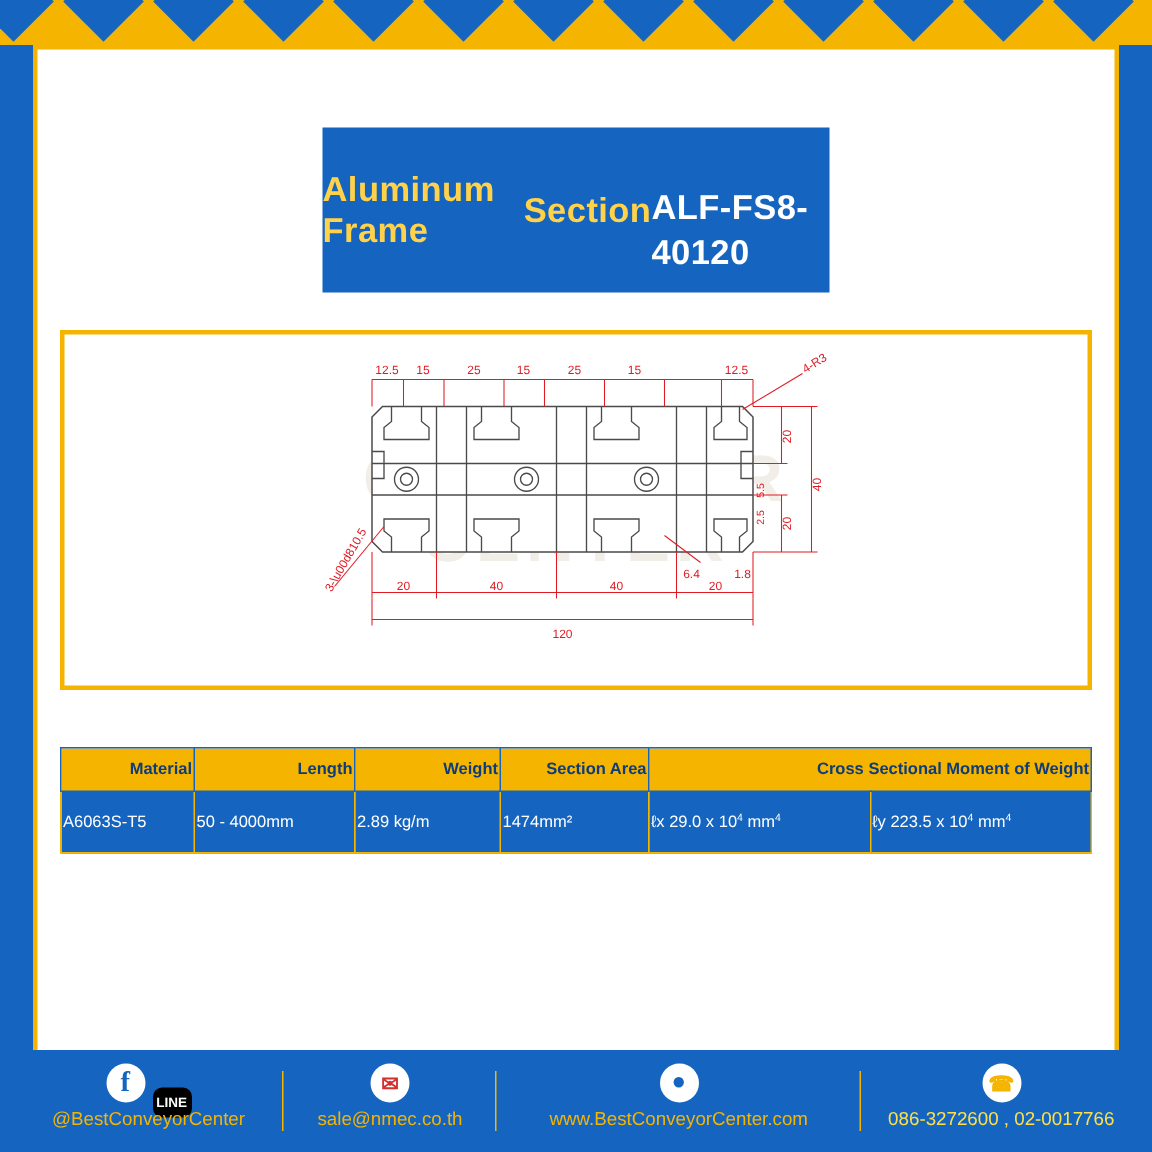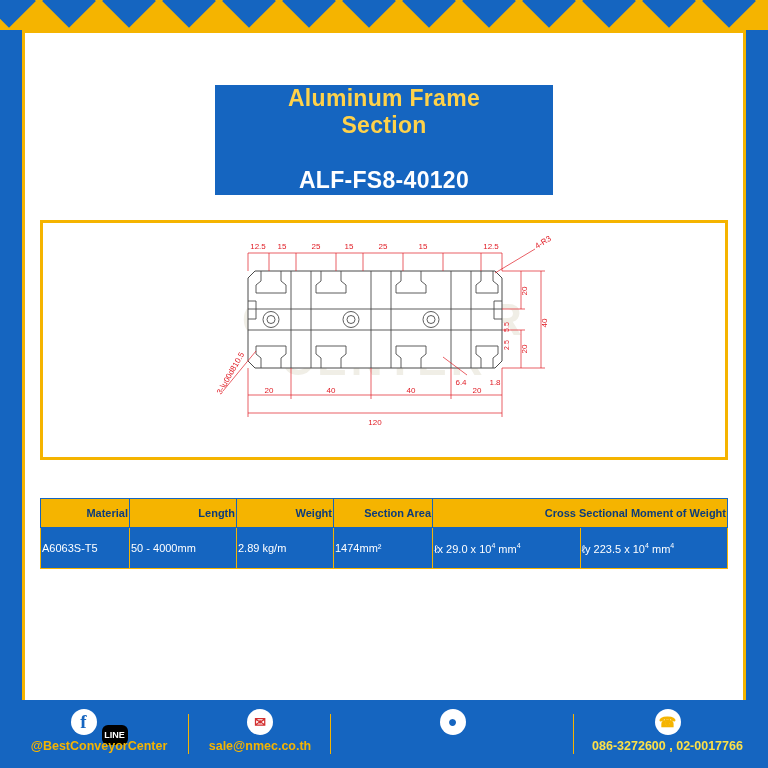--- a/index.html
+++ b/index.html
@@ -29,21 +29,21 @@
     background:#ffffff;
     border:3px solid #f5b400;
     box-sizing:border-box;
   }
   
 
   
   .title-box{
     position:absolute;left:215px;top:85px;width:338px;height:110px;
     background:#1565c0;
-    display:flex;flex-direction:column;align-items:center;justify-content:center;
+    display:flex;flex-direction:row;align-items:center;justify-content:center;
     box-sizing:border-box;
   }
   .title-line1,.title-line2{
     color:#ffd24a;font-weight:bold;font-size:23px;line-height:27px;letter-spacing:.3px;
   }
   .title-line3{
     color:#ffffff;font-weight:bold;font-size:23px;line-height:30px;letter-spacing:.3px;margin-top:26px;
   }
 
   
@@ -80,21 +80,21 @@
   .footer{
     position:absolute;left:0;bottom:0;width:768px;height:68px;
     background:#1565c0;
     display:flex;align-items:center;
   }
   .footer-divider{
     position:absolute;top:14px;width:1px;height:40px;background:#f5b400;
   }
   .f-item{position:absolute;display:flex;flex-direction:column;align-items:center;}
   .f-icons{display:flex;align-items:center;gap:5px;height:28px;}
-  .f-label{color:#f5b400;font-size:12.5px;font-weight:bold;margin-top:3px;white-space:nowrap;}
+  .f-label{color:#f5b400;font-size:12.5px;font-weight:normal;margin-top:3px;white-space:nowrap;}
   .f-label.white{color:#fde047;}
   .circle-icon{
     width:26px;height:26px;border-radius:50%;
     display:flex;align-items:center;justify-content:center;
     font-size:15px;font-weight:bold;
   }
   .fb{background:#ffffff;color:#1565c0;font-family:"Liberation Serif",serif;font-size:19px;}
   .line{background:#000000;color:#ffffff;font-size:9px;border-radius:6px;width:26px;height:20px;margin-top:26px;}
   .mail{background:#ffffff;color:#d32f2f;font-size:14px;}
   .globe{background:#ffffff;color:#1565c0;font-size:16px;}
@@ -296,20 +296,21 @@
       <div class="f-icons">
         <span class="circle-icon mail">✉</span>
       </div>
       <div class="f-label">sale@nmec.co.th</div>
     </div>
 
     <div class="f-item" style="left:332px;top:8px;width:241px">
       <div class="f-icons">
         <span class="circle-icon globe">●</span>
       </div>
+      <div class="f-label">www.BestConveyorCenter.com</div>
     </div>
 
     <div class="f-item" style="left:575px;top:8px;width:185px">
       <div class="f-icons">
         <span class="circle-icon phone">☎</span>
       </div>
       <div class="f-label white">086-3272600 , 02-0017766</div>
     </div>
   </div>
 

